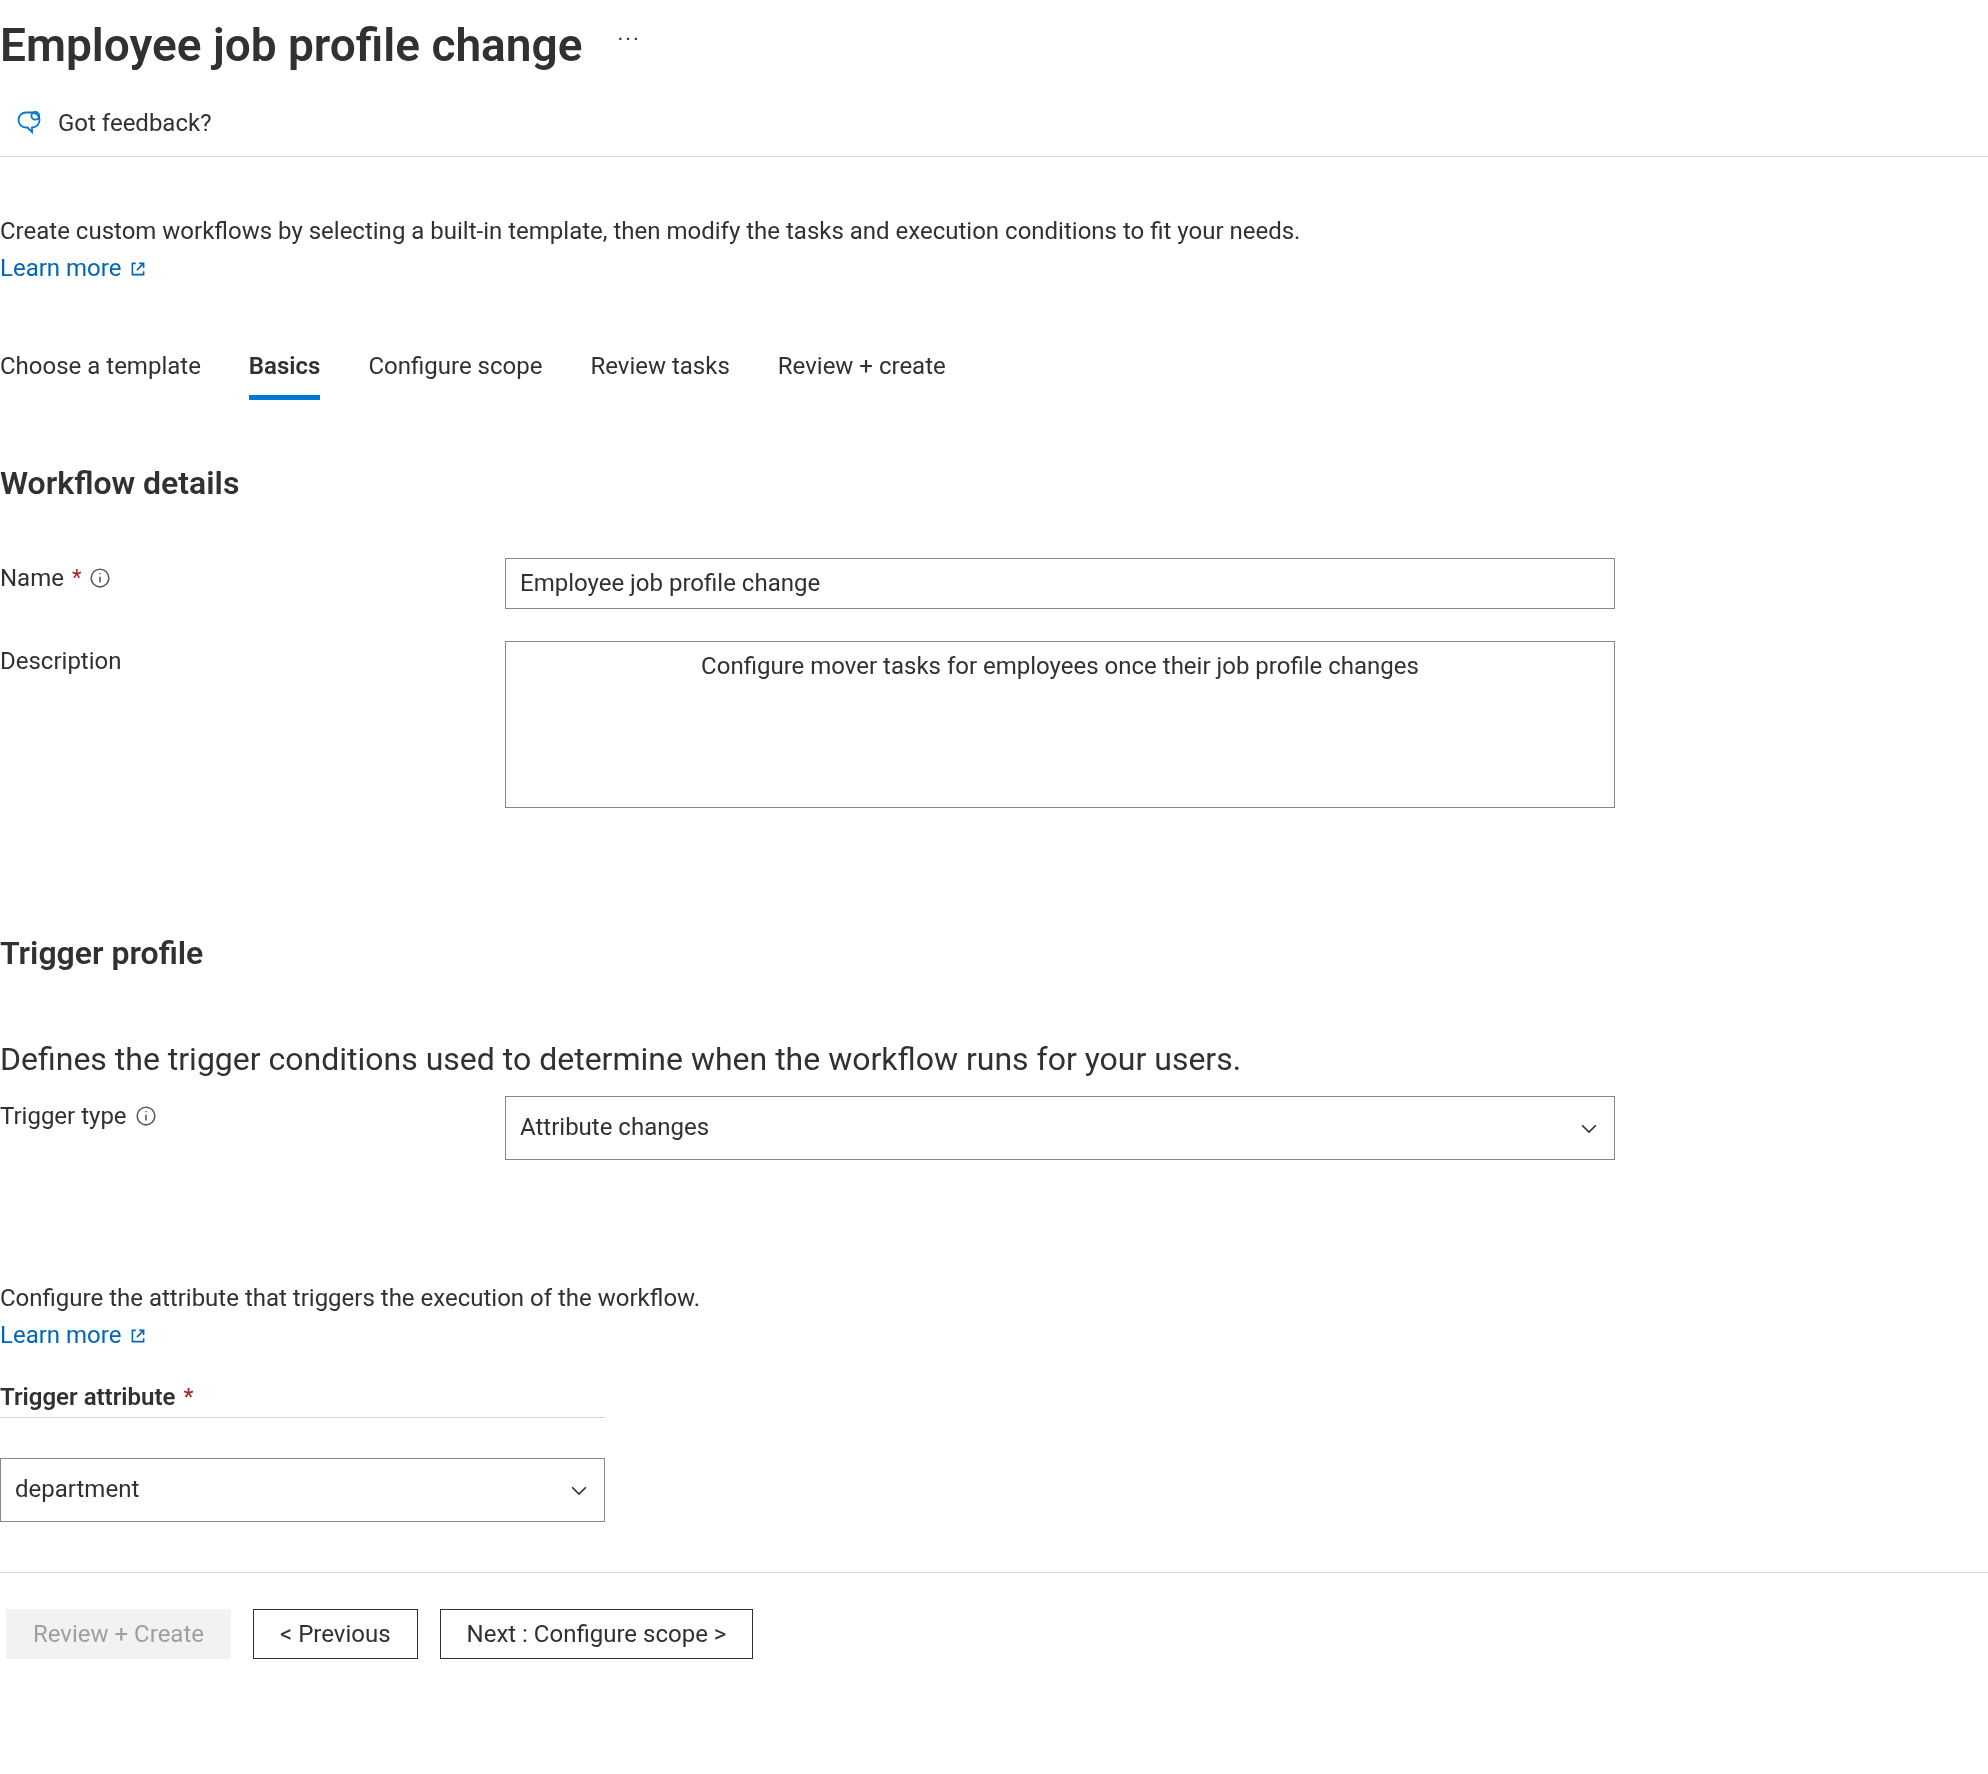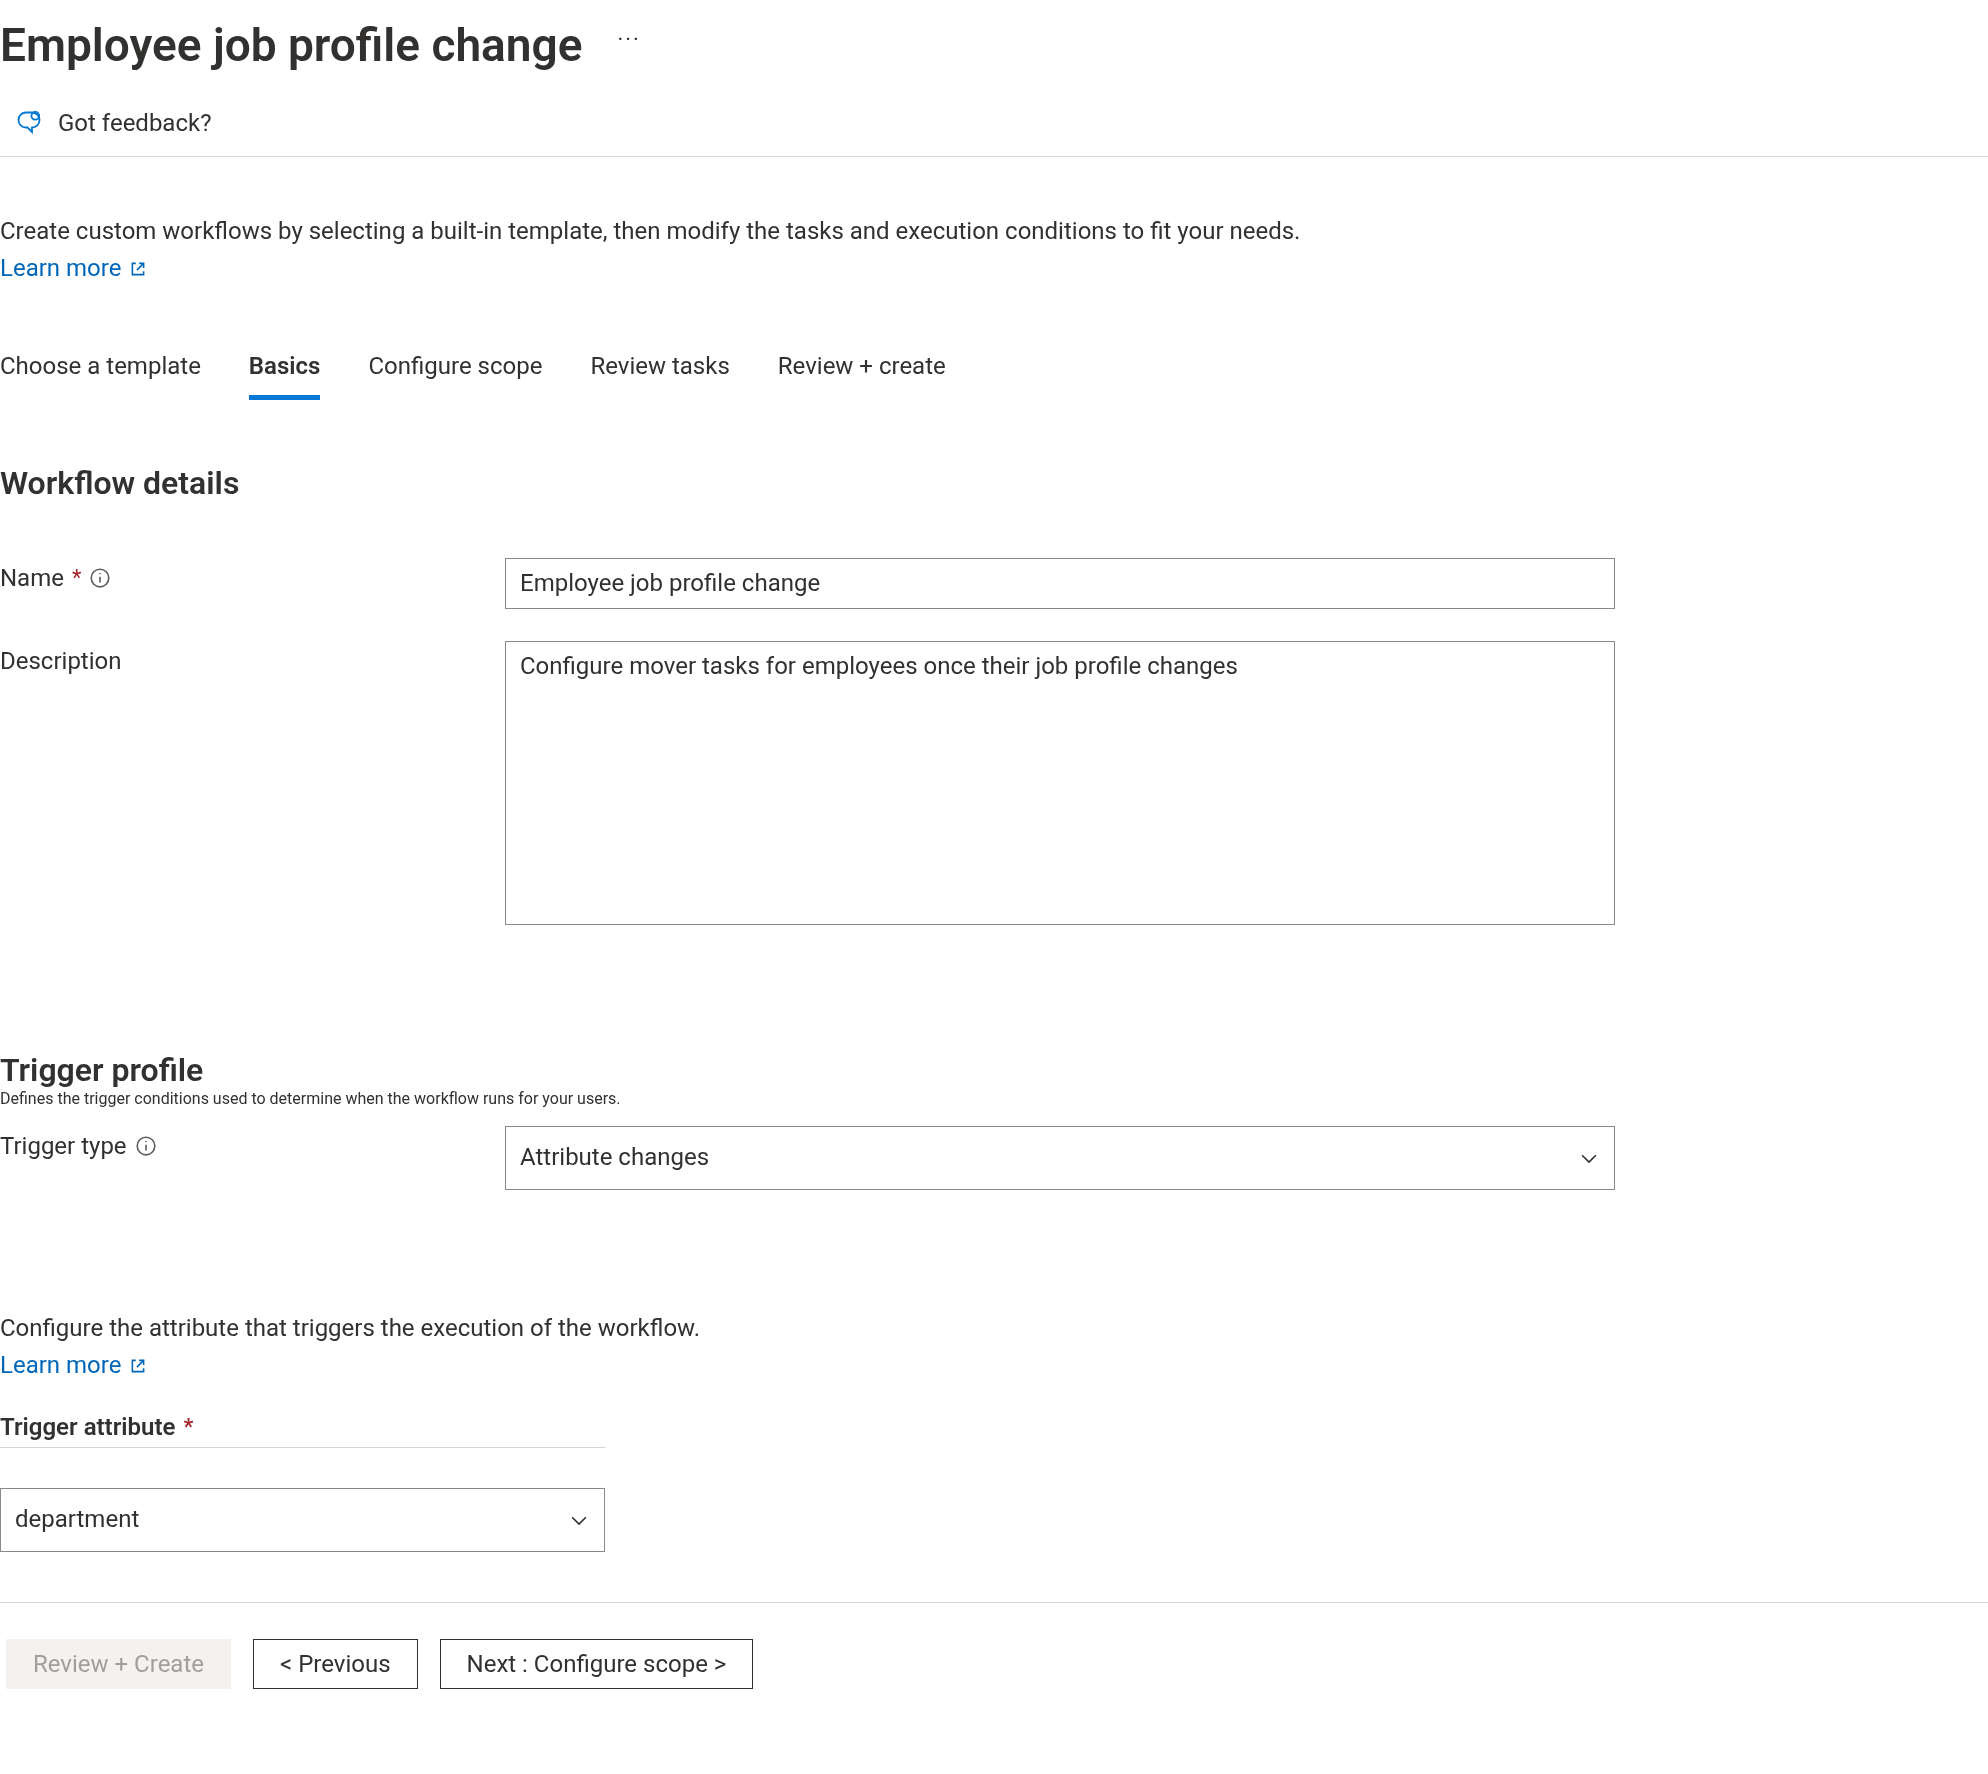--- a/index.html
+++ b/index.html
@@ -52,28 +52,28 @@
   input[type=text],textarea,.select{
     width:1110px;
     font-family:inherit;
     font-size:24px;
     color:var(--text);
     background:#fff;
     border:1px solid var(--border);
     padding:8px 14px;
     line-height:1.4;
   }
-  textarea{height:284px;resize:none;}
+  textarea{height:167px;resize:none;text-align:center;}
   
   .select{display:flex;align-items:center;justify-content:space-between;cursor:pointer;height:64px;}
   .select.small{width:605px;}
   .chev{flex:0 0 auto;display:inline-flex;color:#323130;}
   
   .trigger-section{margin-top:120px;}
-  .trigger-desc{font-size:16px;}
+  .trigger-desc{margin-top:68px;font-size:32px;}
   .trigger-row{margin-top:16px;}
   .trigger-attr-desc{margin-top:120px;font-size:24px;line-height:1.55;}
   .trigger-attr-label{margin-top:28px;display:flex;align-items:center;gap:8px;font-weight:600;font-size:24px;}
   .trigger-attr-underline{border-bottom:1px solid var(--divider);width:605px;margin-top:6px;}
   .attr-select-wrap{margin-top:40px;}
   
   .footer{margin-top:50px;border-top:1px solid var(--divider);padding:36px 0 0 6px;display:flex;gap:22px;}
   button{
     font-family:inherit;font-size:24px;font-weight:400;
     height:50px;padding:0 26px;border:1px solid #323130;background:#fff;cursor:pointer;color:var(--text);

